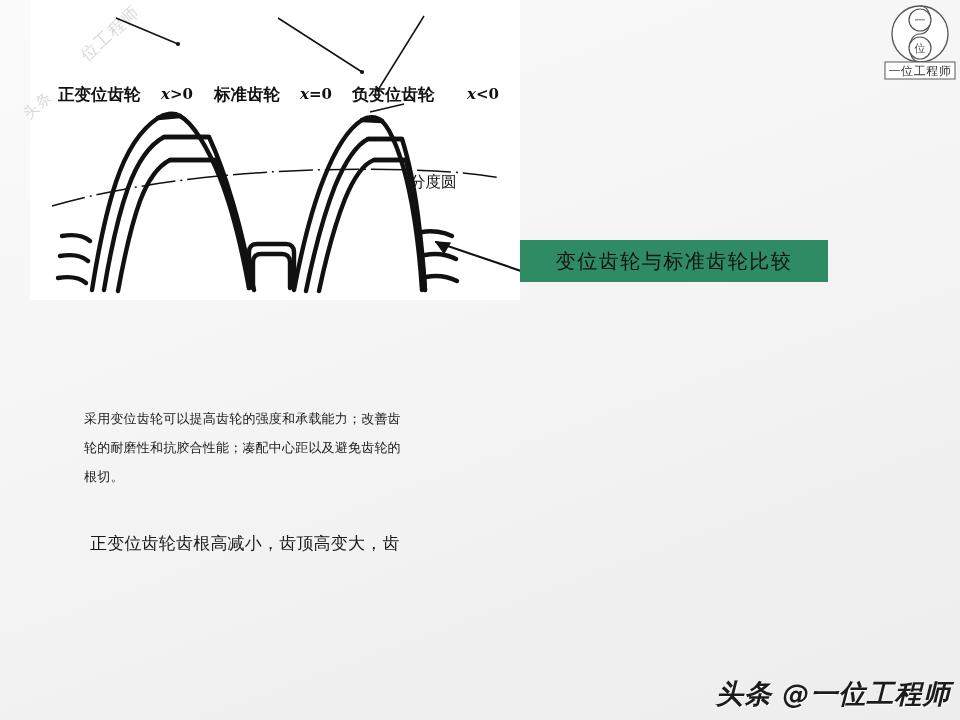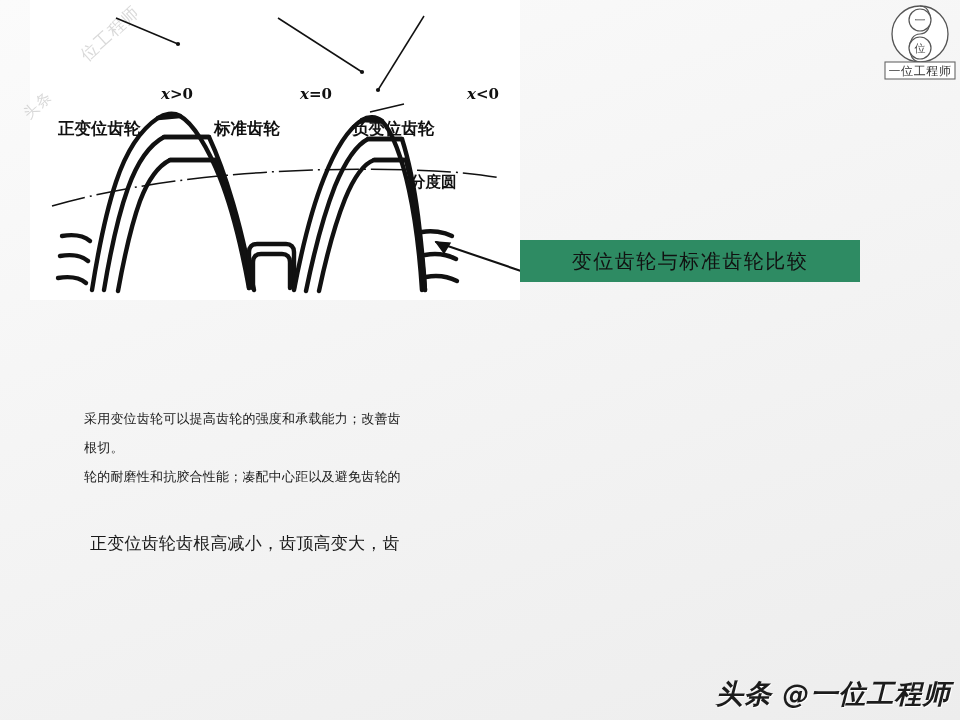--- a/index.html
+++ b/index.html
@@ -53,52 +53,52 @@
   #gear-labels {
     position: absolute;
     left: 0px;
     top: 84px;
     width: 490px;
     font-size: 16.5px;
     color: #111;
     white-space: nowrap;
     font-family: "DejaVu Sans", "Liberation Sans", sans-serif;
   }
-  #gear-labels .lbl { position: absolute; font-weight: 600; margin-top: 34px; }
+  #gear-labels .lbl { position: absolute; font-weight: 600; }
   #gear-labels .mth {
     position: absolute;
     font-family: "DejaVu Serif", "Liberation Serif", serif;
     font-style: italic;
     font-size: 15px;
     font-weight: bold;
   }
   #gear-labels .mth .op { font-style: normal; }
   #lbl-pos   { left: 28px;  top: 0px; }
   #mth-pos   { left: 131px; top: 1px; }
   #lbl-std   { left: 184px; top: 0px; }
   #mth-std   { left: 270px; top: 1px; }
   #lbl-neg   { left: 322px; top: 0px; }
   #mth-neg   { left: 425px; top: 1px; margin-left: 12px; }
 
   #pitch-label {
     position: absolute;
     left: 380px;
     top: 172px;
     font-size: 15.5px;
-    font-weight: 700;
+    font-weight: 400;
     color: #111;
     white-space: nowrap;
   }
 
   
   #callout-banner {
     position: absolute;
     left: 520px;
     top: 240px;
-    width: 340px;
+    width: 308px;
     height: 42px;
     background: #2e8b63;
     display: flex;
     align-items: center;
     justify-content: center;
   }
   #callout-banner .txt {
     color: #111111;
     font-size: 20px;
     letter-spacing: 1.5px;
@@ -246,22 +246,22 @@
       <path d="M 16 14 L 30 15 L 24 25 Z" fill="#111111" stroke-width="1.4"></path>
     </g>
   </svg>
 
   <div id="callout-banner">
     <span class="txt">变位齿轮与标准齿轮比较</span>
   </div>
 
   <div id="para-1">
     <div class="para-line">采用变位齿轮可以提高齿轮的强度和承载能力；改善齿</div>
+    <div class="para-line">轮的耐磨性和抗胶合性能；凑配中心距以及避免齿轮的</div>
     <div class="para-line">根切。</div>
-    <div class="para-line">轮的耐磨性和抗胶合性能；凑配中心距以及避免齿轮的</div>
   </div>
 
   <div id="para-2">
     <div class="para-line">正变位齿轮齿根高减小，齿顶高变大，齿</div>
   </div>
 
   <div id="brand-logo">
     <svg viewBox="0 0 72 78" width="72" height="78">
       <circle cx="36" cy="32" r="28" fill="#ffffff" stroke="#555555" stroke-width="1.3"></circle>
       <path d="M 36 4 C 50 4 50 32 36 32 C 22 32 22 60 36 60" fill="none" stroke="#555555" stroke-width="1.2"></path>

